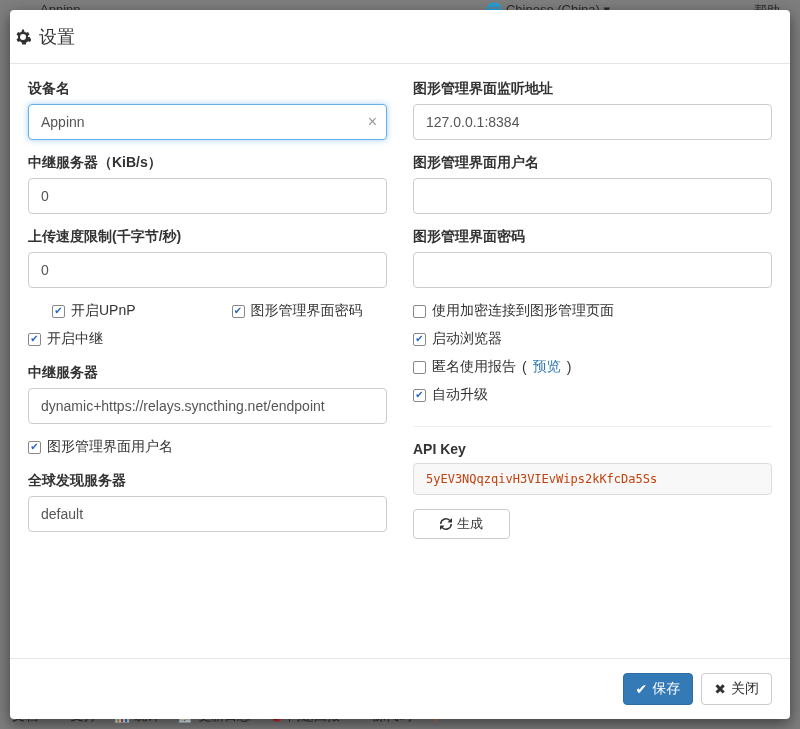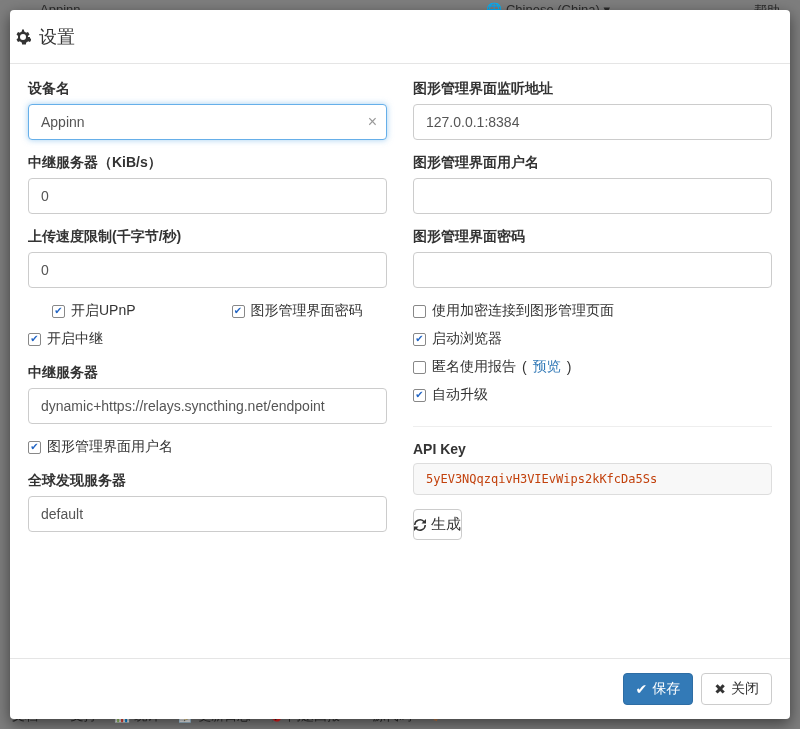--- a/index.html
+++ b/index.html
@@ -138,21 +138,21 @@
   align-items: center;
   gap: 5px;
   padding: 6px 12px;
   font-size: 14px;
   border: 1px solid #ccc;
   border-radius: 4px;
   background: #fff;
   color: #333;
   cursor: pointer;
 }
-.btn-sm { padding: 5px 0; font-size: 15px; }
+.btn-sm { padding: 5px 26px; font-size: 13px; }
 .btn-primary {
   background: #337ab7;
   border-color: #2e6da4;
   color: #fff;
 }
 .select-wrap {
   position: relative;
 }
 .select-caret {
   position: absolute;

